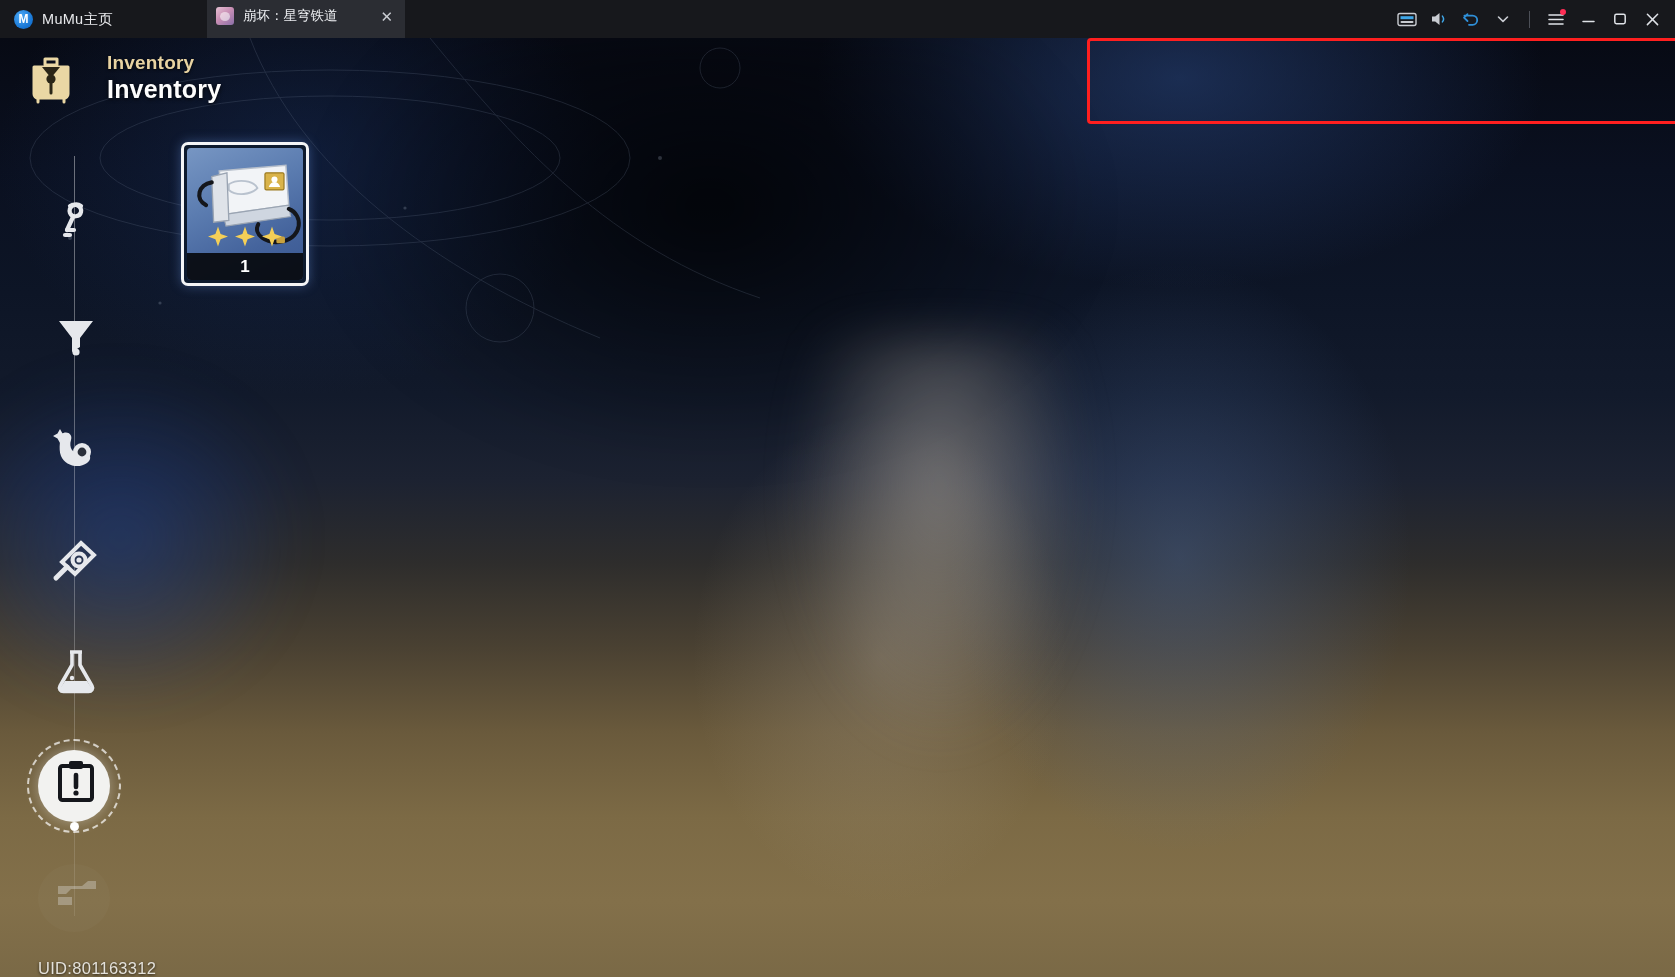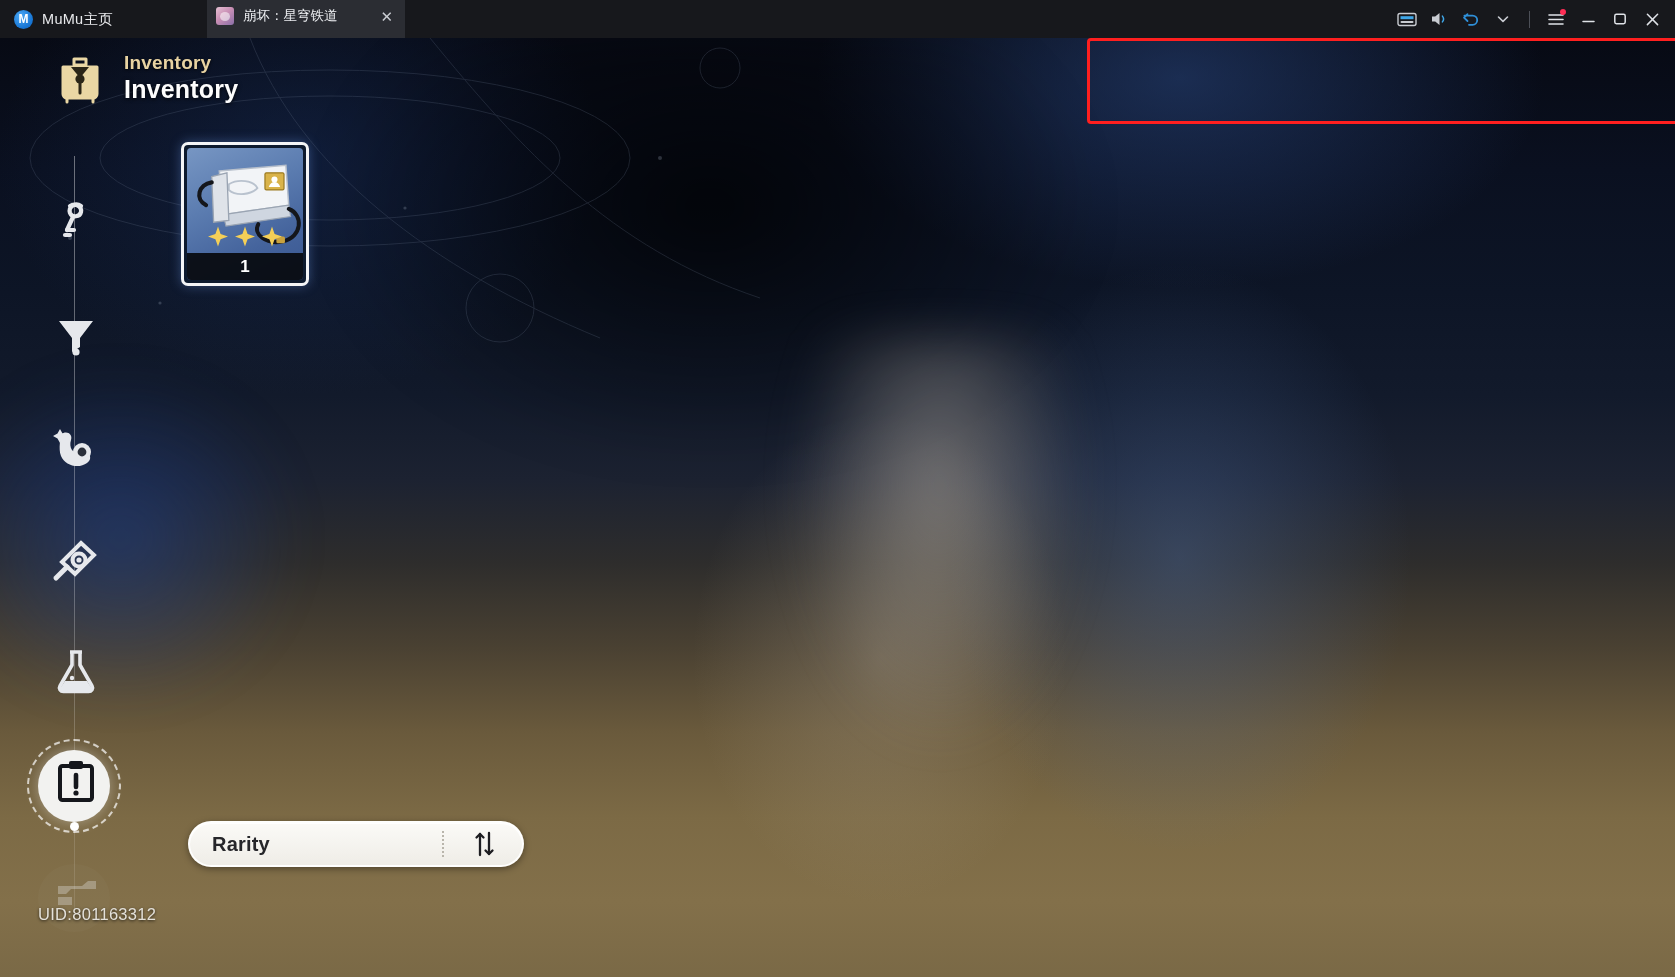--- a/index.html
+++ b/index.html
@@ -69,21 +69,21 @@
     position:absolute; left:330px; top:0px; width:760px; height:420px;
     background:radial-gradient(ellipse at 50% 40%, rgba(0,0,0,.72) 0%, rgba(0,0,0,0) 72%);
     filter:blur(20px);
   }
 
   
   .arcs{ position:absolute; left:0; top:0; width:760px; height:420px; opacity:.45; }
 
   
   .sidebar{ position:absolute; left:0; top:0; width:152px; height:939px; }
-  .inv-header{ position:absolute; left:56px; top:14px; display:flex; align-items:flex-end; gap:20px; }
+  .inv-header{ position:absolute; left:27px; top:14px; display:flex; align-items:flex-end; gap:32px; }
   .bag-icon{ width:48px; height:52px; flex:none; }
   .inv-titles{ display:flex; flex-direction:column; gap:1px; }
   .inv-sub{ color:#e8d3a2; font-size:19px; font-weight:600; letter-spacing:.2px; line-height:1.15;
             text-shadow:0 1px 3px rgba(0,0,0,.8); }
   .inv-main{ color:#fdfdfd; font-size:25px; font-weight:700; letter-spacing:.2px; line-height:1.15;
              text-shadow:0 1px 4px rgba(0,0,0,.85); }
 
   .railline{
     position:absolute; left:74px; top:118px; width:1px; height:760px;
     background:linear-gradient(180deg, rgba(255,255,255,.40) 0%, rgba(255,255,255,.28) 55%, rgba(255,255,255,.10) 100%);
@@ -103,21 +103,21 @@
     border:2px dashed rgba(255,255,255,.70); z-index:0;
   }
   .navitem.faded{ opacity:.33; }
   .navitem.faded .softbg{
     position:absolute; left:38px; top:26px; width:72px; height:68px; border-radius:50%;
     background:rgba(255,255,255,.07);
   }
   .dot{ position:absolute; width:9px; height:9px; border-radius:50%; background:#fff; left:70px; }
 
   .uid{
-    position:absolute; left:38px; top:886px; color:#e4e1da; font-size:16.5px;
+    position:absolute; left:38px; top:940px; color:#e4e1da; font-size:16.5px;
     letter-spacing:.3px; text-shadow:0 1px 3px rgba(0,0,0,.75); transform:translateY(-100%);
   }
 
   
   .itemcard{
     position:absolute; left:181px; top:104px; width:128px; height:144px;
     border:3px solid #f4f5f7; border-radius:7px; padding:3px;
     background:#0d1a2e; box-shadow:0 0 12px rgba(120,170,255,.35);
   }
   .itemcard-inner{
@@ -360,34 +360,20 @@
         <svg width="26" height="26" viewBox="0 0 26 26">
             <path d="M13 2.5 15.6 10 23 12.6 15.6 15.2 13 22.6 10.4 15.2 3 12.6 10.4 10z" fill="#f4cf57"></path>
           </svg>
       </div>
       <div class="cnt-bar">
         <span>1</span>
       </div>
     </div>
   </div>
 
-  <div class="sortpill">
-    <div class="lbl">Rarity</div>
-    <div class="vdiv"></div>
-    <div class="sorticon">
-      <svg width="28" height="30" viewBox="0 0 28 30">
-        <g stroke="#1d1d21" stroke-width="2.3" fill="none" stroke-linecap="round" stroke-linejoin="round">
-          <path d="M10 26V5"></path>
-            <path d="M6.5 8.5 10 5l3.5 3.5"></path>
-          <path d="M19 4v21"></path>
-            <path d="M15.5 21.5 19 25l3.5-3.5"></path>
-        </g>
-      </svg>
-    </div>
-  </div>
 
   <div class="detail">
 
     
 
     
 
     
     
 

